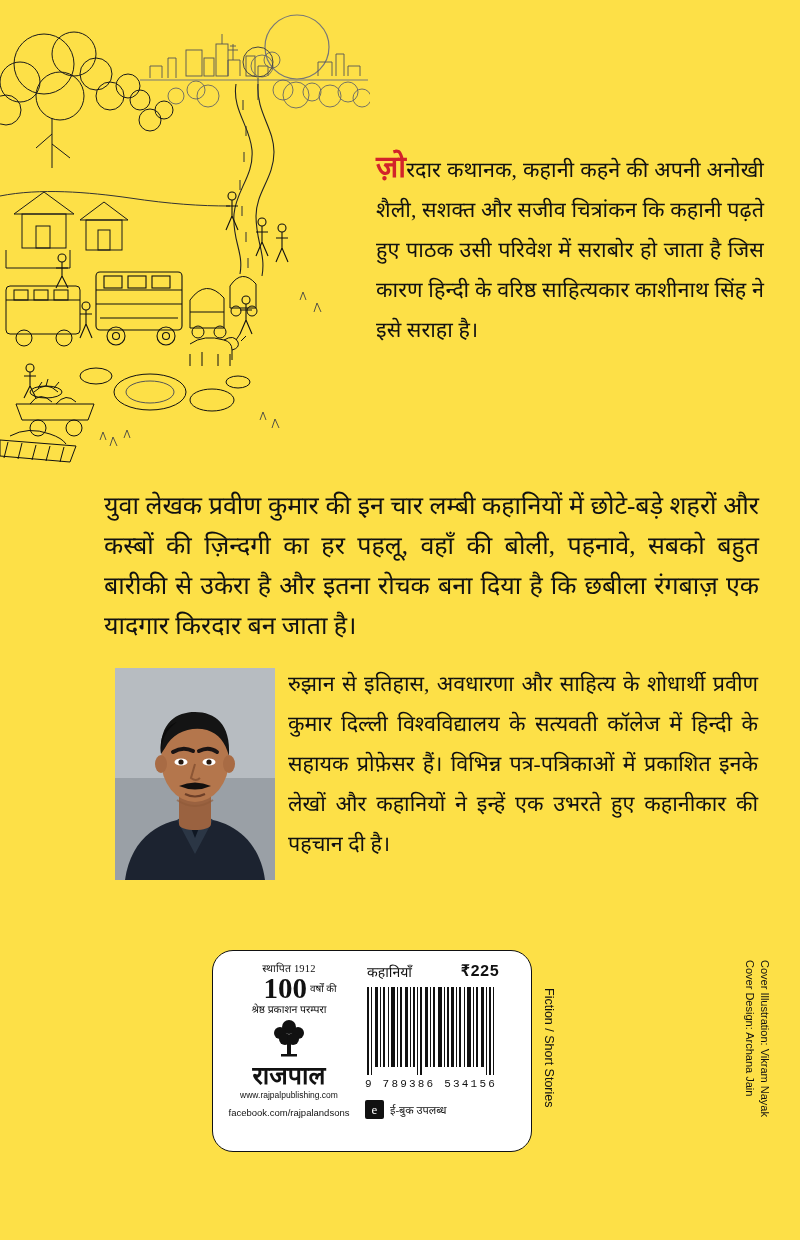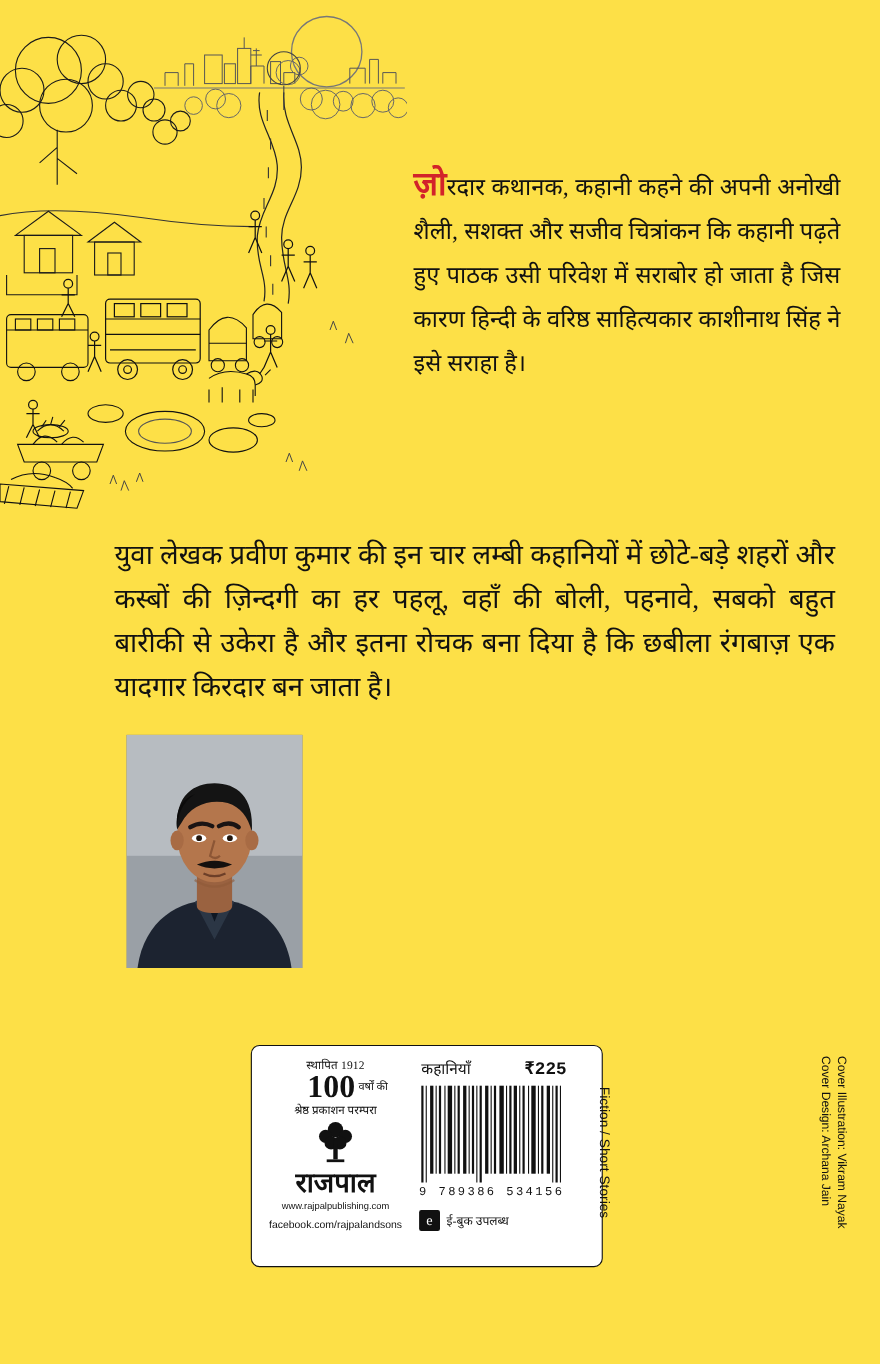--- a/index.html
+++ b/index.html
@@ -92,26 +92,26 @@
     font-size: 21.5px;
     line-height: 40px;
     text-align: justify;
     text-align-last: left;
     color: #111;
   }
 
   
   .bottom-panel {
     position: absolute;
-    left: 228px;
+    left: 212px;
     top: 950px;
     width: 318px;
     height: 200px;
     border: 1px solid #111;
-    border-radius: 8px;
+    border-radius: 21px;
     background: #fff;
   }
 
   .logo-block {
     position: absolute;
     left: 6px;
     top: 6px;
     width: 140px;
     height: 186px;
     text-align: center;
@@ -454,20 +454,21 @@
       <path d="M80 96 L76 110 q5 4 9 0" stroke="#8c5635" stroke-width="2" fill="none"></path>
 
       <path d="M64 118 q16 -7 32 0 q-16 7 -32 0 Z" fill="#14100e"></path>
 
       <path d="M70 126 q10 5 20 0" stroke="#6d3f28" stroke-width="2" fill="none"></path>
 
       <path d="M62 132 q18 12 36 0" stroke="#8f5a38" stroke-width="2" fill="none" opacity="0.6"></path>
     </svg>
   </div>
 
+  <div class="author-text">रुझान से इतिहास, अवधारणा और साहित्य के शोधार्थी प्रवीण कुमार दिल्ली विश्वविद्यालय के सत्यवती कॉलेज में हिन्दी के सहायक प्रोफ़ेसर हैं। विभिन्न पत्र-पत्रिकाओं में प्रकाशित इनके लेखों और कहानियों ने इन्हें एक उभरते हुए कहानीकार की पहचान दी है।</div>
 
   <div class="bottom-panel">
 
     <div class="logo-block">
       <div class="logo-est">स्थापित 1912</div>
       <div>
         <span class="logo-100">100</span><span class="logo-years">वर्षों की</span>
       </div>
       <div class="logo-tag">श्रेष्ठ प्रकाशन परम्परा</div>
       <div class="tree-icon">

